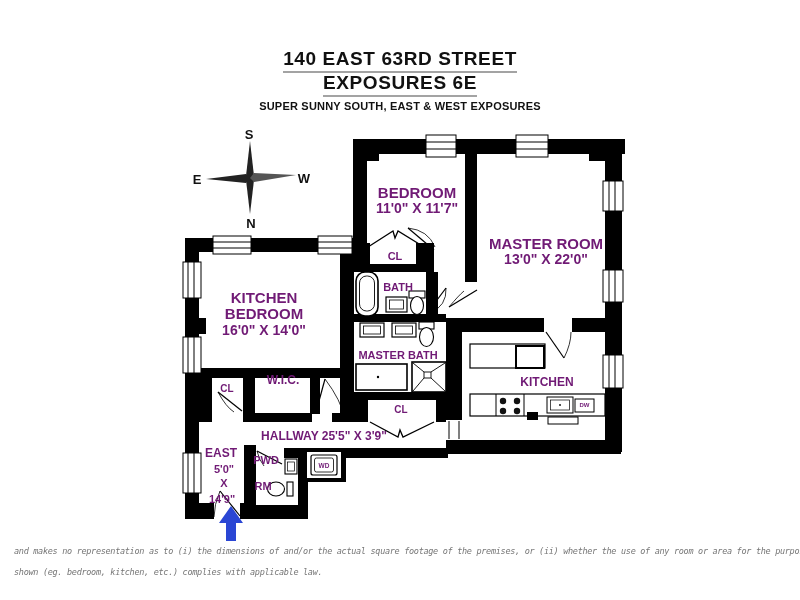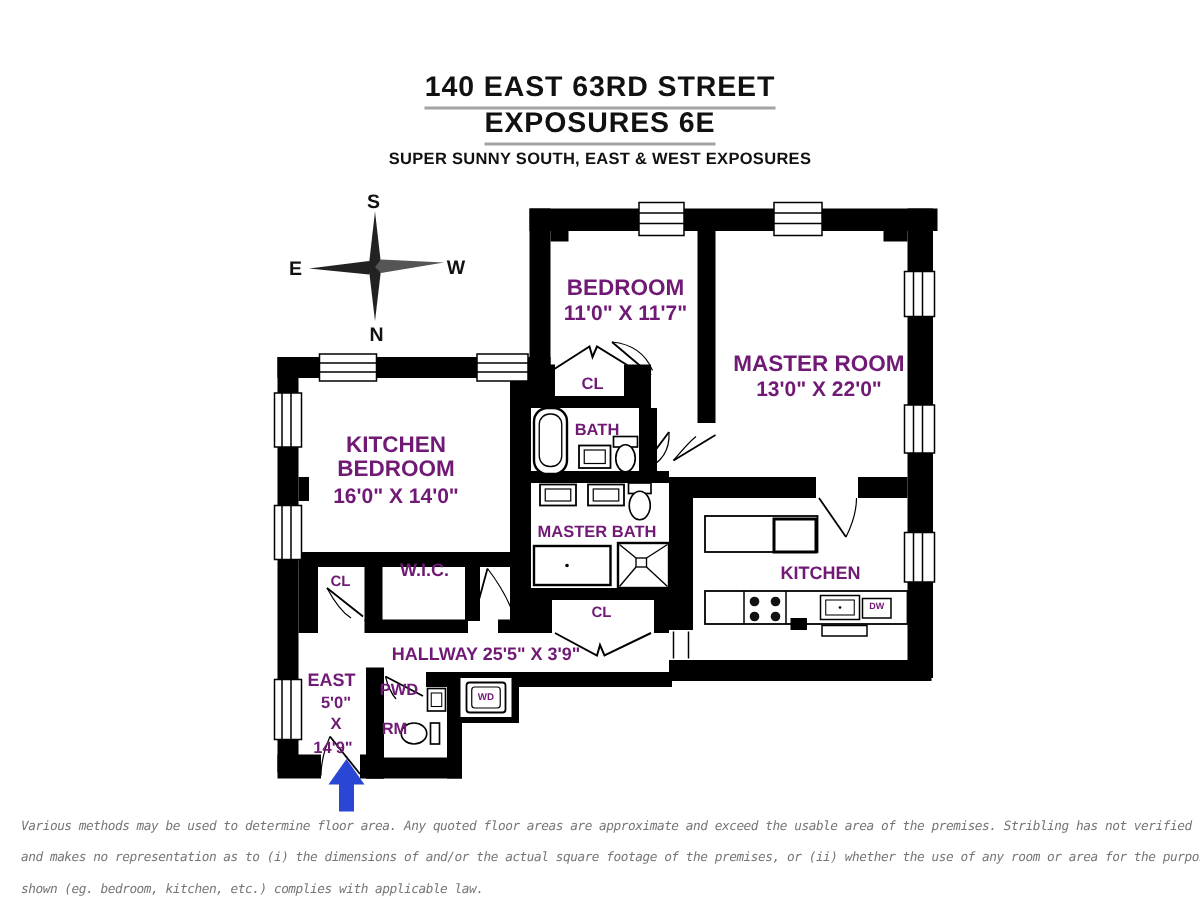--- a/index.html
+++ b/index.html
@@ -298,18 +298,17 @@
   <div class="lbl lbl-sm" style="left:224px;top:483px">X</div>
   <div class="lbl lbl-sm" style="left:222px;top:499px">14'9"</div>
 
   <div class="lbl lbl-sm" style="left:266px;top:460px">PWD</div>
   <div class="lbl lbl-sm" style="left:263px;top:486px">RM</div>
 
   <div class="lbl lbl-tiny" style="left:324px;top:465px">WD</div>
   <div class="lbl lbl-tiny" style="left:584.5px;top:405px;font-size:6px">DW</div>
 
   <div class="footer">
-    <div>Various methods may be used to determine floor area. Any quoted floor areas are approximate and exceed the usable area of the premises. Stribling has not verified</div>
     <div>and makes no representation as to (i) the dimensions of and/or the actual square footage of the premises, or (ii) whether the use of any room or area for the purpose</div>
     <div>shown (eg. bedroom, kitchen, etc.) complies with applicable law.</div>
   </div>
 
 </div>
 
 </body></html>

